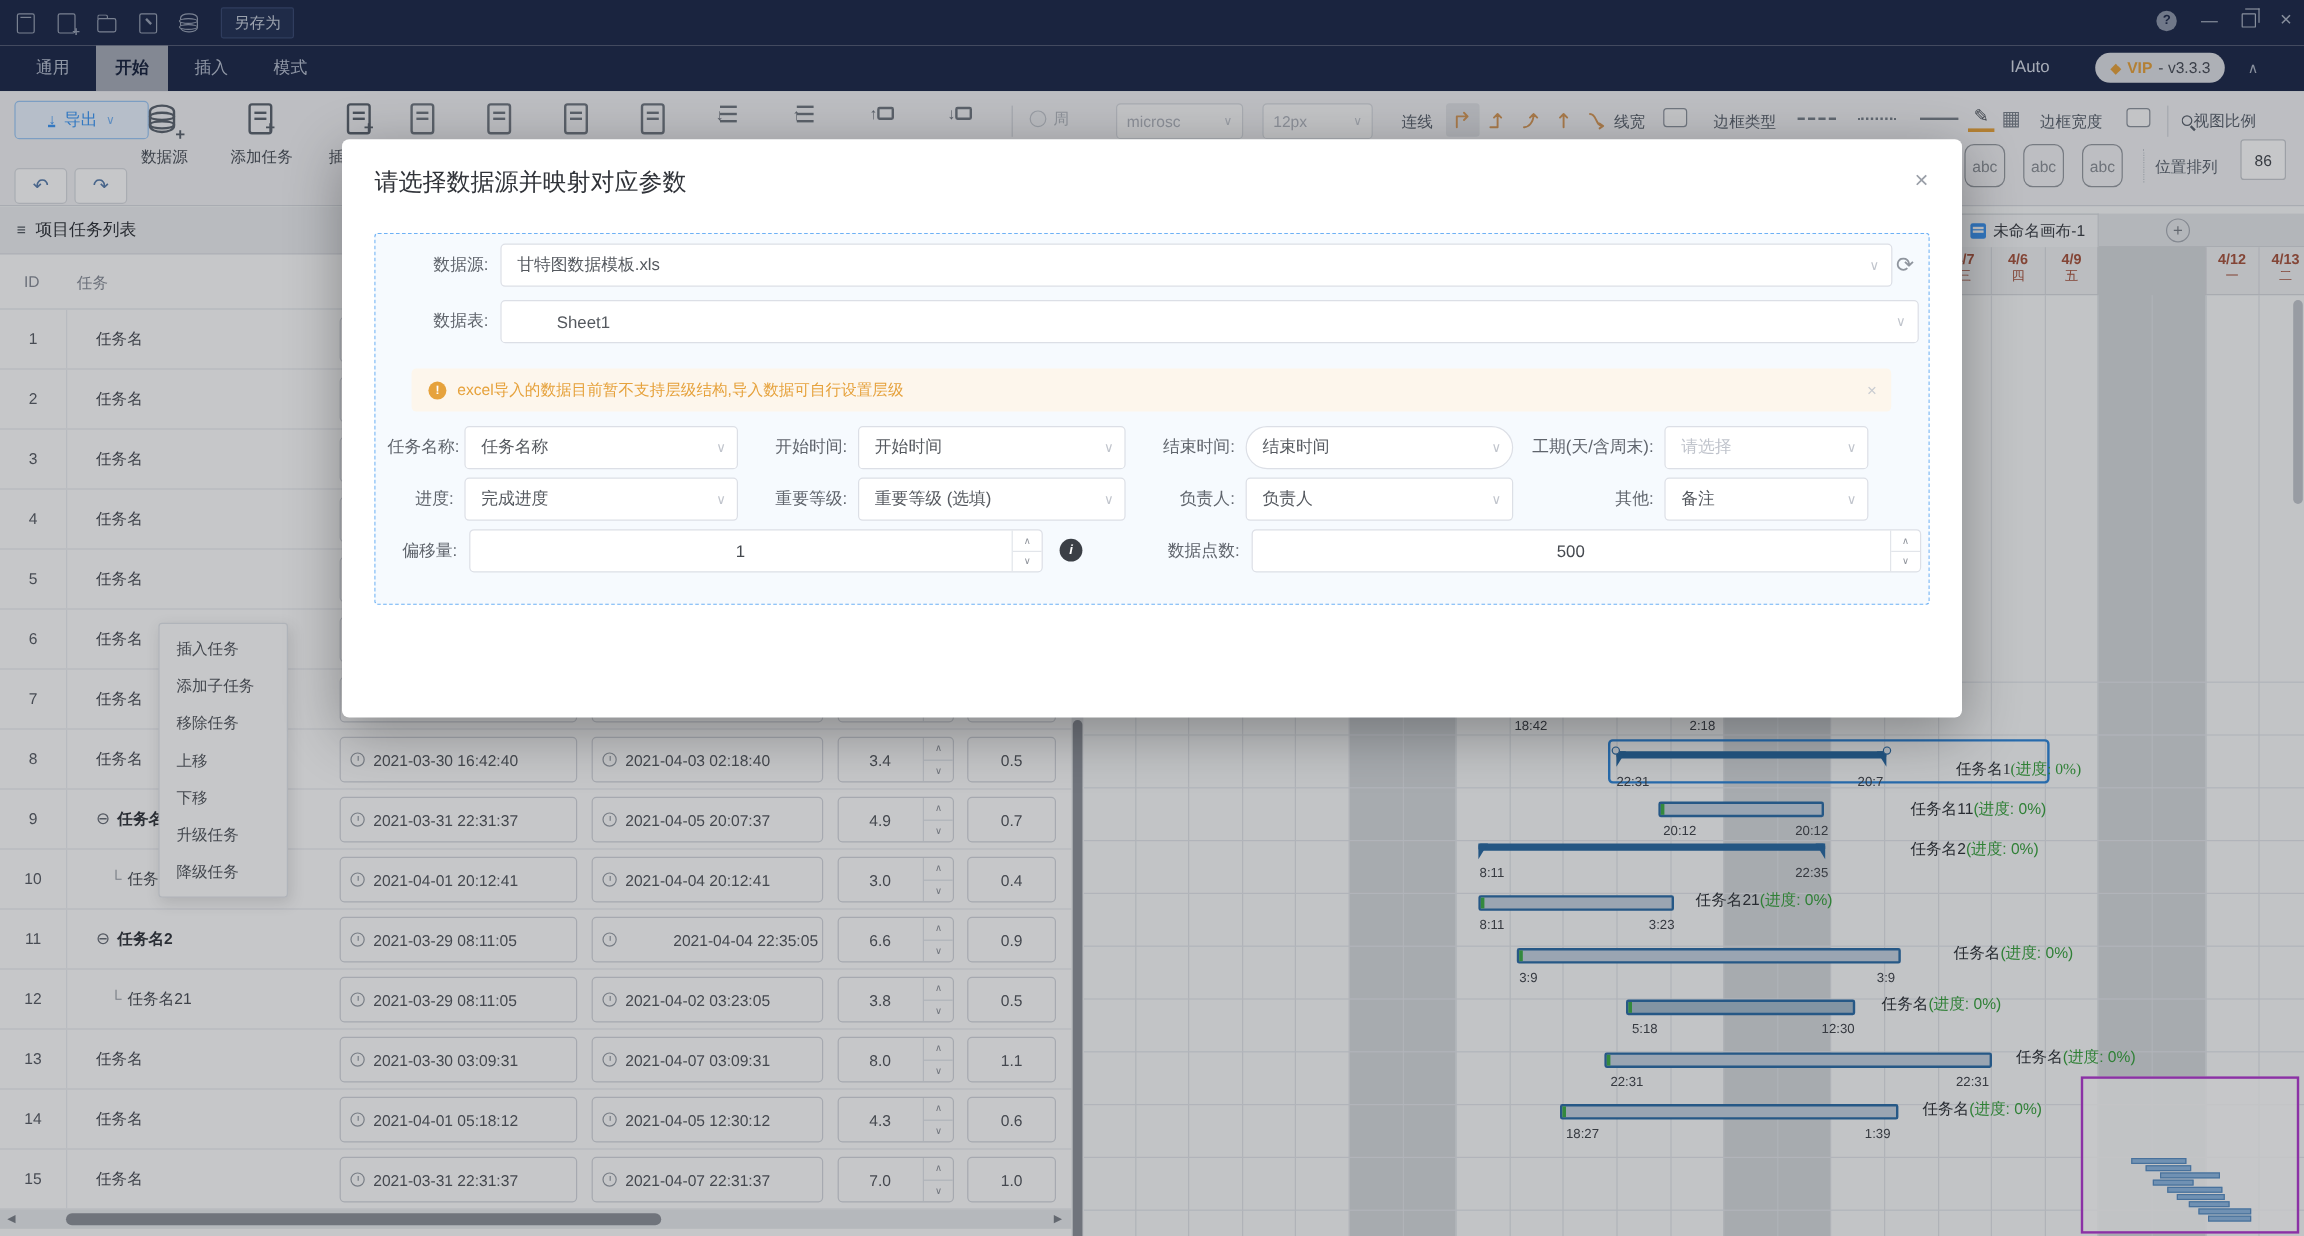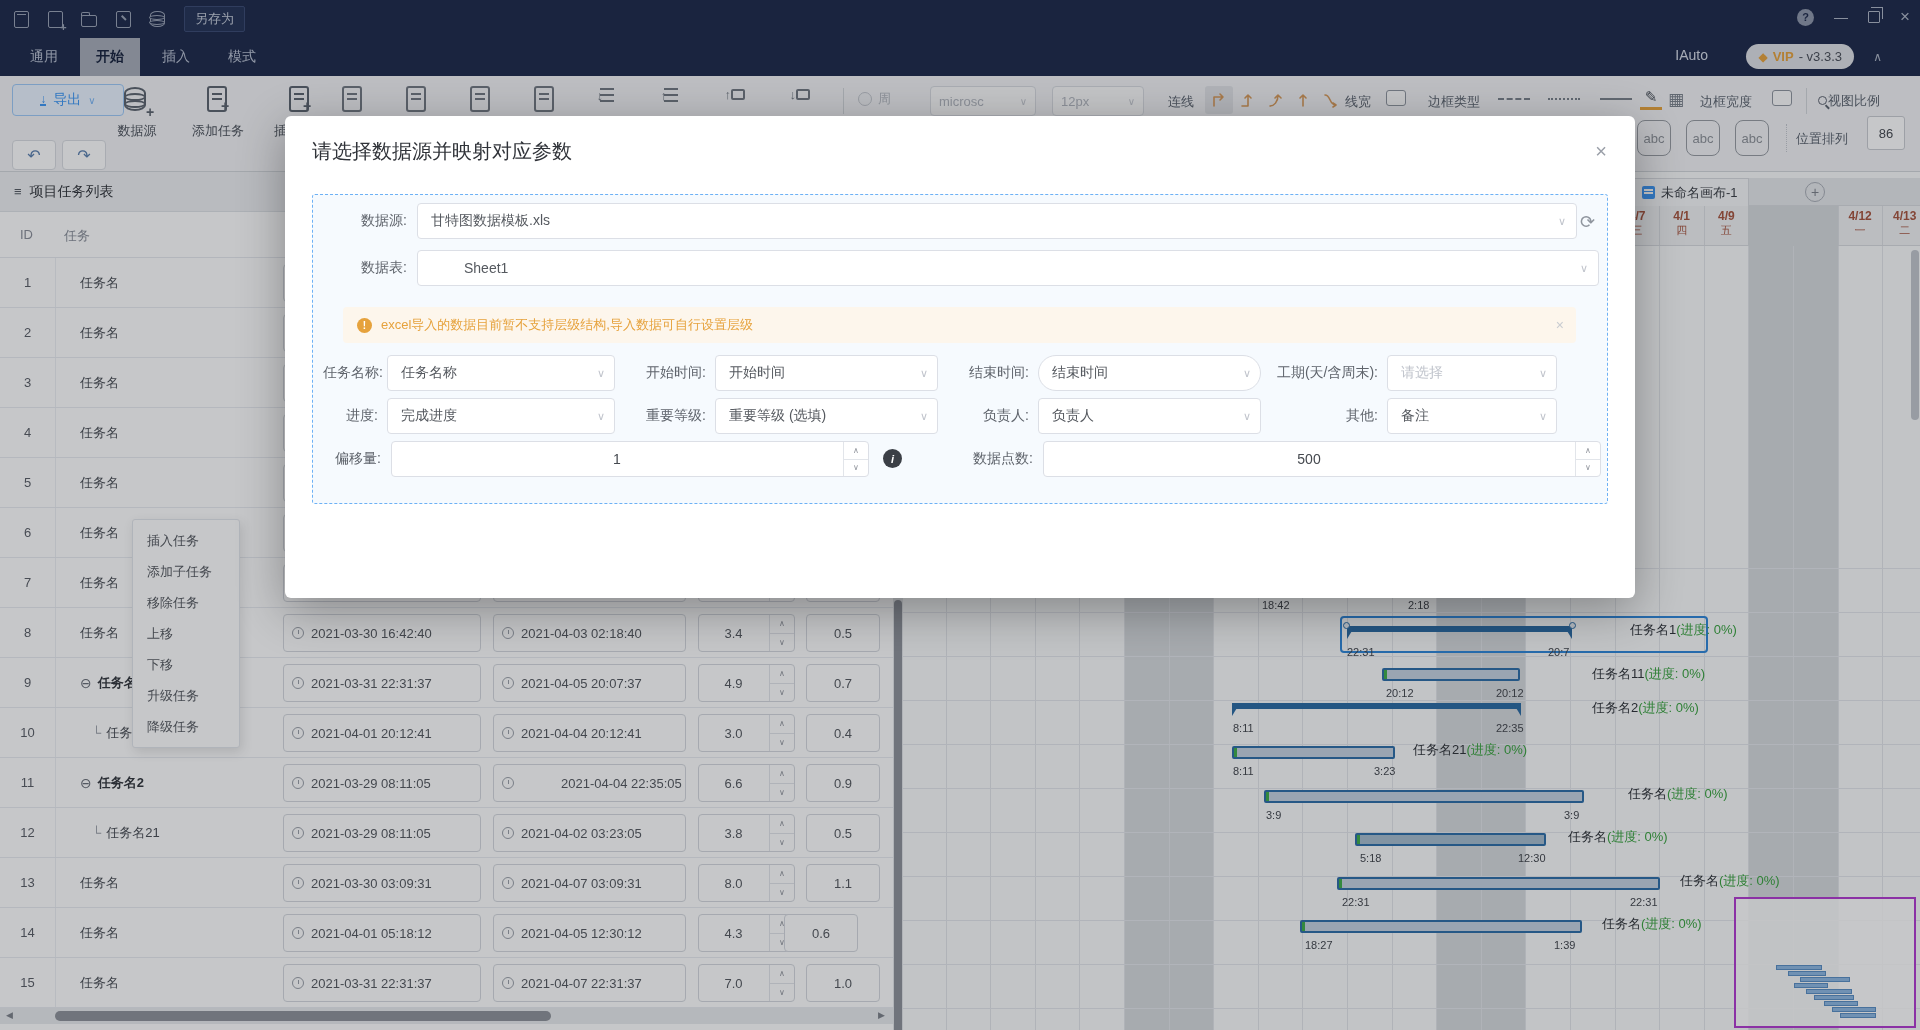--- a/index.html
+++ b/index.html
@@ -745,21 +745,21 @@
               </i>
               <span>2021-04-05 12:30:12</span>
             </div>
             <div class="numbox" style="left: 698px; width: 97px;">
               <span class="val">4.3</span>
               <span class="stp">
                 <b>∧</b>
                 <b>∨</b>
               </span>
             </div>
-            <div class="numbox" style="left: 784px; width: 74px;">
+            <div class="numbox" style="left: 806px; width: 74px;">
               <span class="val full">0.6</span>
             </div>
           </div>
           <div class="trow" style="top: 786px;">
             <div class="tid">15</div>
             <div class="tname plain">
               <span>任务名</span>
             </div>
             <div class="dbox" style="left: 283px; width: 198px;">
               <i class="clk">
@@ -813,21 +813,21 @@
         </div>
         <div class="gplus">+</div>
       </div>
       <div class="ghead">
           <div class="gdate" style="left: 711.6px;">
             <div class="d">4/7</div>
             <div class="w">三</div>
           </div>
           <div style="position: absolute; top: 0px; bottom: 0px; width: 1px; background: rgb(220, 223, 227); left: 711.6px;"></div>
           <div class="gdate" style="left: 756.2px;">
-            <div class="d">4/1</div>
+            <div class="d">4/6</div>
             <div class="w">四</div>
           </div>
           <div style="position: absolute; top: 0px; bottom: 0px; width: 1px; background: rgb(220, 223, 227); left: 756.2px;"></div>
           <div class="gdate" style="left: 800.8px;">
             <div class="d">4/9</div>
             <div class="w">五</div>
           </div>
           <div style="position: absolute; top: 0px; bottom: 0px; width: 1px; background: rgb(220, 223, 227); left: 800.8px;"></div>
           <div class="gband hd" style="left: 845.4px; width: 44.6px; top: 0px; height: 40px;"></div>
           <div class="gdate we" style="left: 845.4px;">
@@ -891,21 +891,21 @@
         <div id="gbody">
           <div class="gtime" style="left: 359px; top: 427px;">18:42</div>
           <div class="gtime" style="left: 505px; top: 427px;">2:18</div>
           <div class="gselbox" style="left: 437px; top: 444px; width: 368px; height: 37px;"></div>
           <div class="gsum" style="left: 444px; top: 454px; width: 225px;">
             <i class="l"></i>
             <i class="r"></i>
             <u class="l"></u>
             <u class="r"></u>
           </div>
-          <div class="glabel" style="left: 727px; top: 449px;"><b>任务名1</b><span>(进度: 0%)</span></div>
+          <div class="glabel" style="left: 727px; top: 460px; font-family: Liberation Serif, serif;"><b>任务名1</b><span>(进度: 0%)</span></div>
           <div class="gtime" style="left: 444px; top: 474px;">22:31</div>
           <div class="gtime" style="left: 645px; top: 474px;">20:7</div>
           <div class="gbar" style="left: 479px; top: 496px; width: 138px;">
             <i></i>
           </div>
           <div class="glabel" style="left: 689px; top: 493px;"><b>任务名11</b><span>(进度: 0%)</span></div>
           <div class="gtime" style="left: 483px; top: 515px;">20:12</div>
           <div class="gtime" style="left: 593px; top: 515px;">20:12</div>
           <div class="gsum" style="left: 329px; top: 531px; width: 289px;">
             <i class="l"></i>

